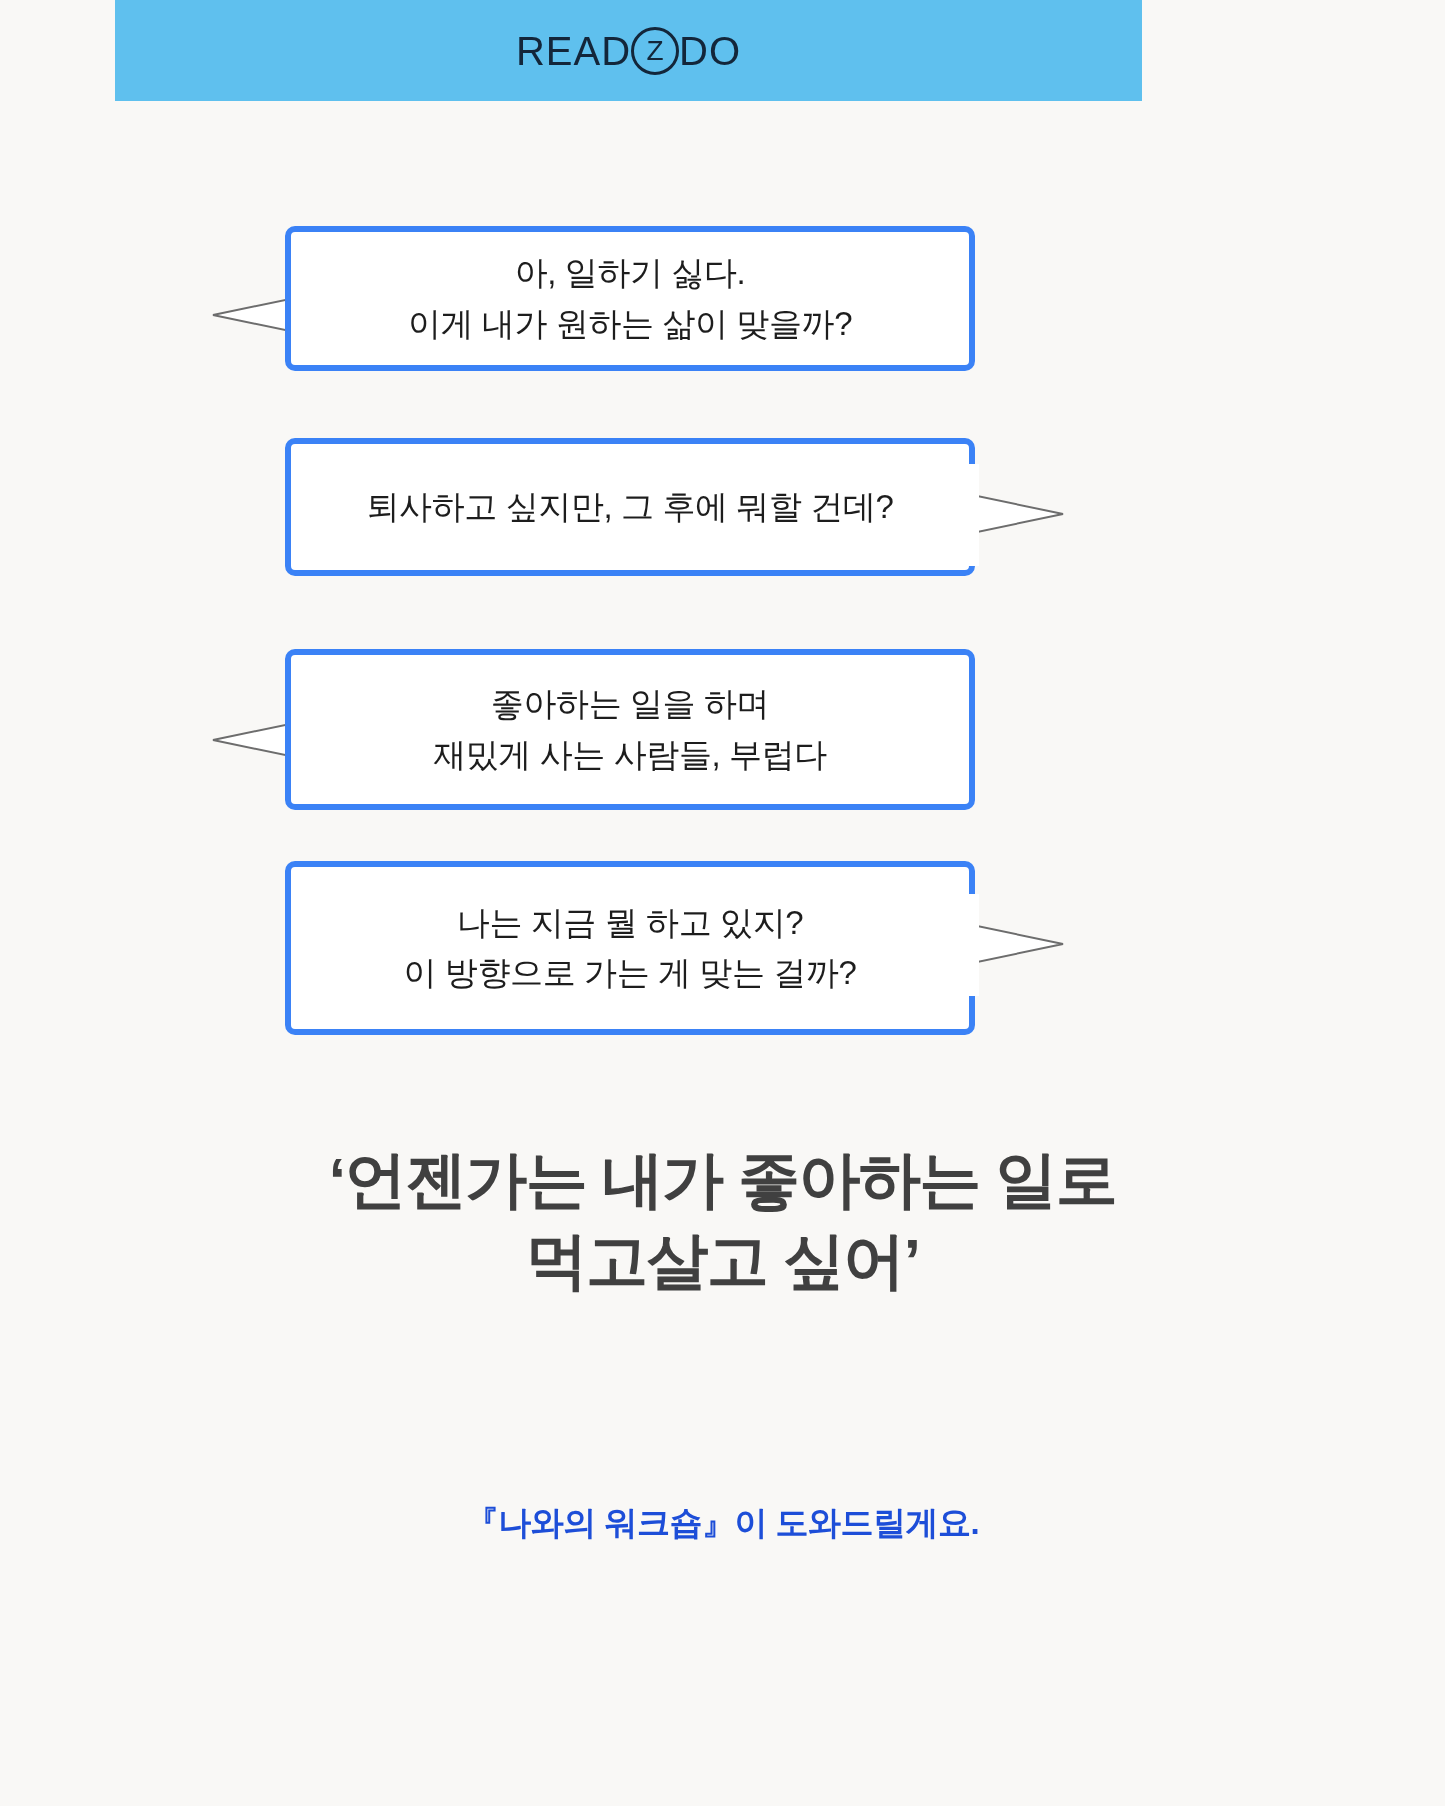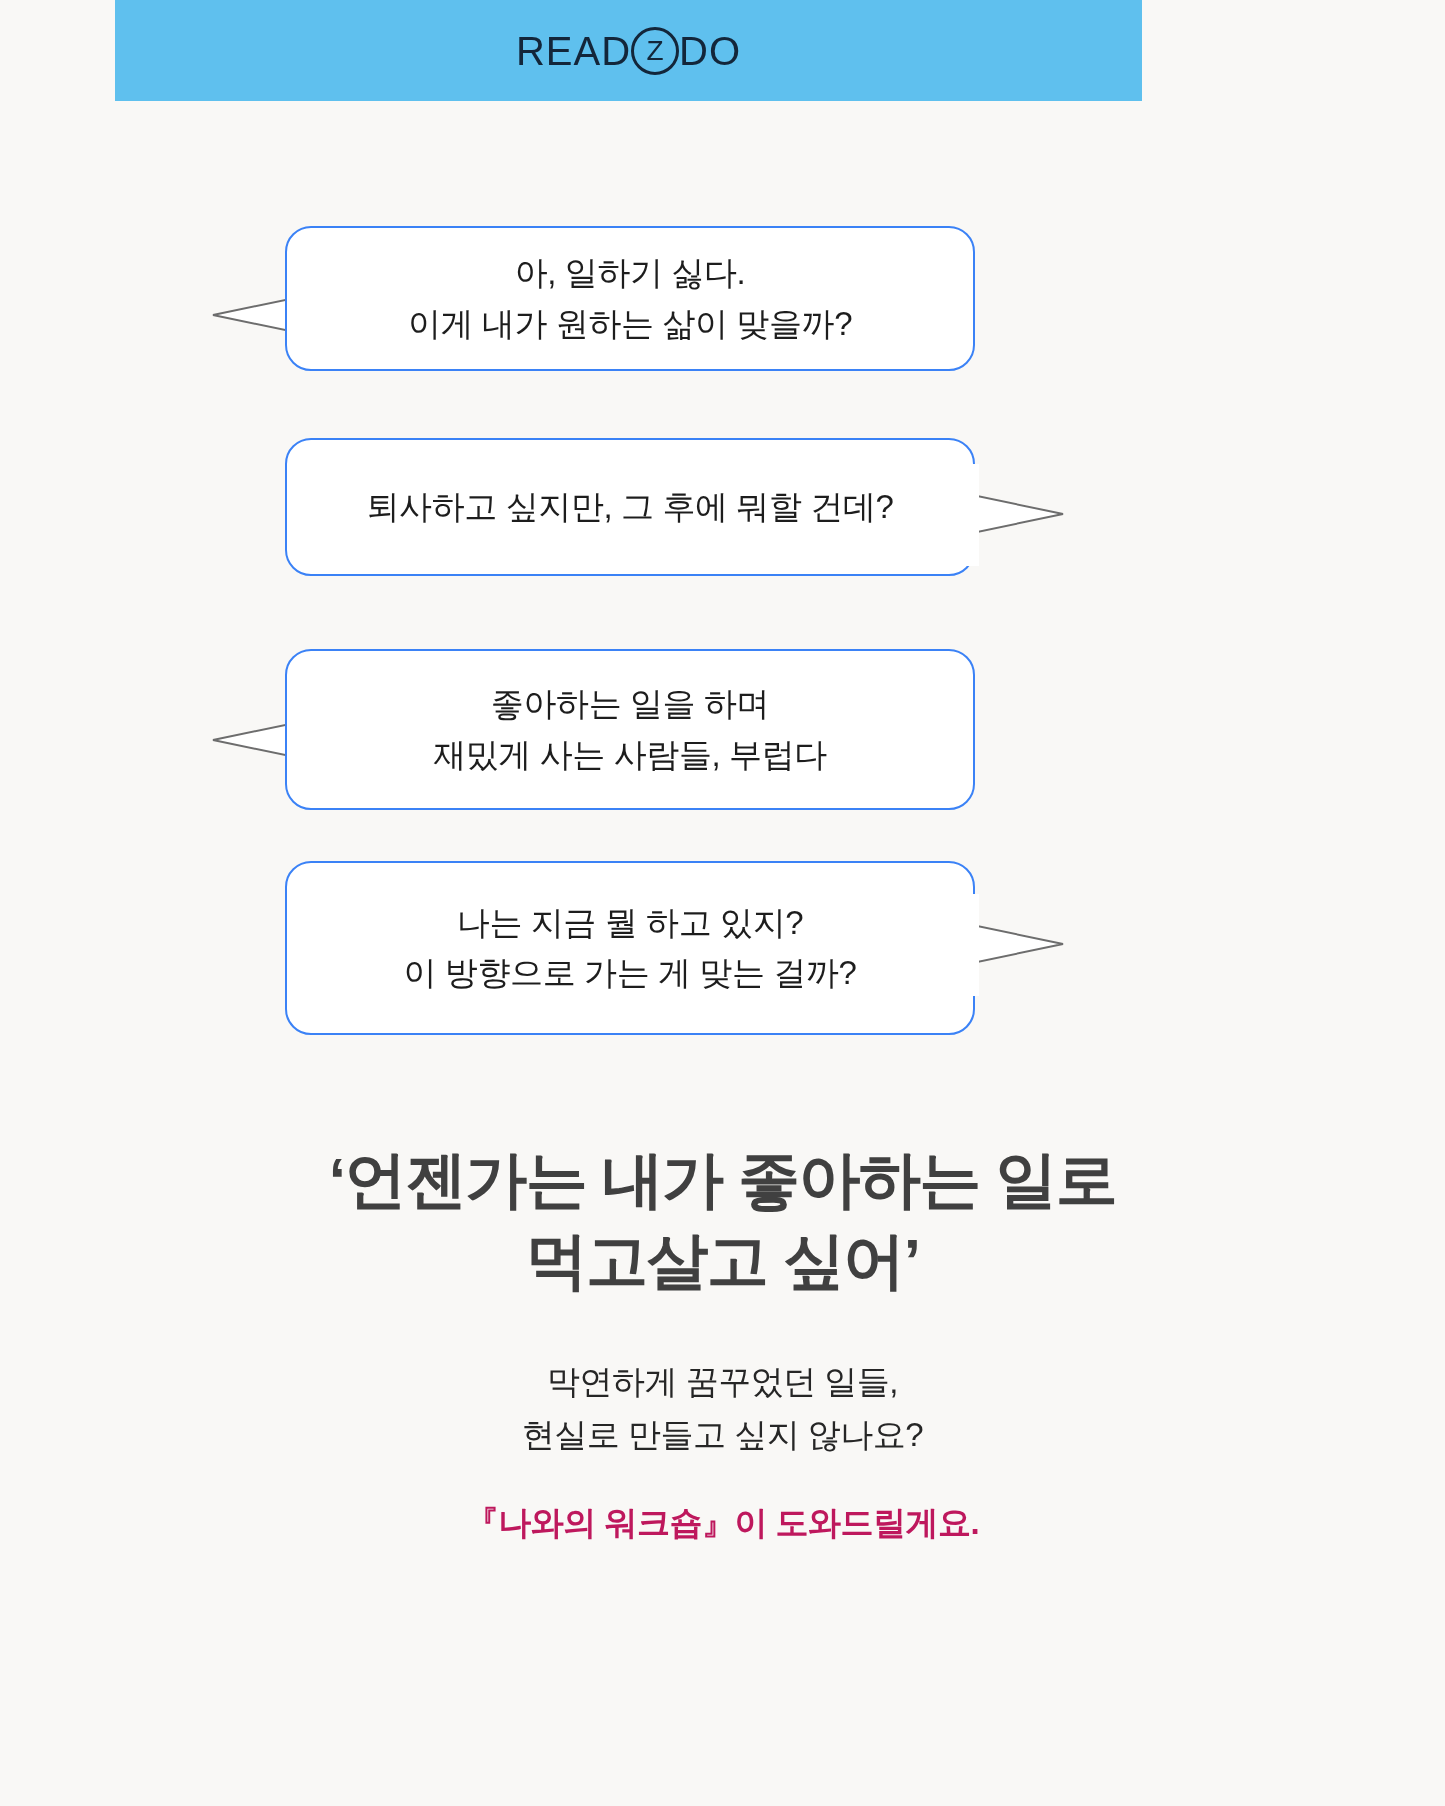--- a/index.html
+++ b/index.html
@@ -70,22 +70,22 @@
     width: 1445px;
   }
   .bubble-row {
     position: relative;
     width: 1445px;
   }
   .bubble {
     position: absolute;
     box-sizing: border-box;
     background: #ffffff;
-    border: 2px solid #3b82f6;
-    border-radius: 26px;
+    border: 6px solid #3b82f6;
+    border-radius: 10px;
     display: flex;
     align-items: center;
     justify-content: center;
     text-align: center;
   }
   .bubble-text {
     font-size: 33px;
     line-height: 1.52;
     color: #1d1d1d;
     font-weight: 400;
@@ -136,21 +136,21 @@
   .closing-block {
     position: absolute;
     left: 0;
     top: 1498px;
     width: 1445px;
     text-align: center;
   }
   .closing {
     font-size: 33px;
     line-height: 1.5;
-    color: #be185d;
+    color: #1d4ed8;
     font-weight: 600;
     letter-spacing: -0.5px;
     font-family: "Liberation Sans", "DejaVu Sans", sans-serif;
   }
 </style>
 </head>
 <body>
 
 <div class="page">
 
@@ -207,22 +207,18 @@
       </svg>
     </div>
 
   </div>
 
   <div class="headline-block">
     <div class="headline">‘언젠가는 내가 좋아하는 일로
 먹고살고 싶어’</div>
   </div>
 
-  <div class="sub-block">
-    <div class="subtext">막연하게 꿈꾸었던 일들,
-현실로 만들고 싶지 않나요?</div>
-  </div>
 
   <div class="closing-block">
     <div class="closing">『나와의 워크숍』이 도와드릴게요.</div>
   </div>
 
 </div>
 
 </body></html>

